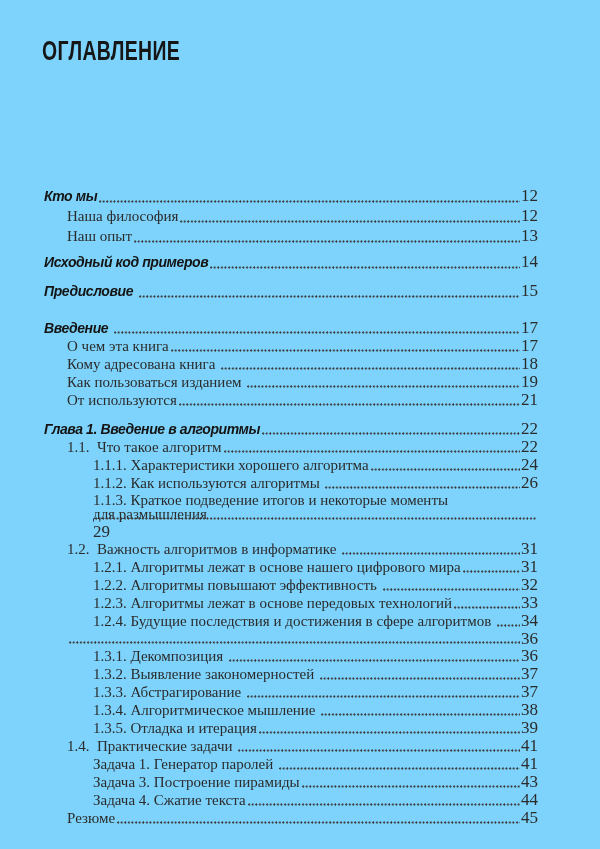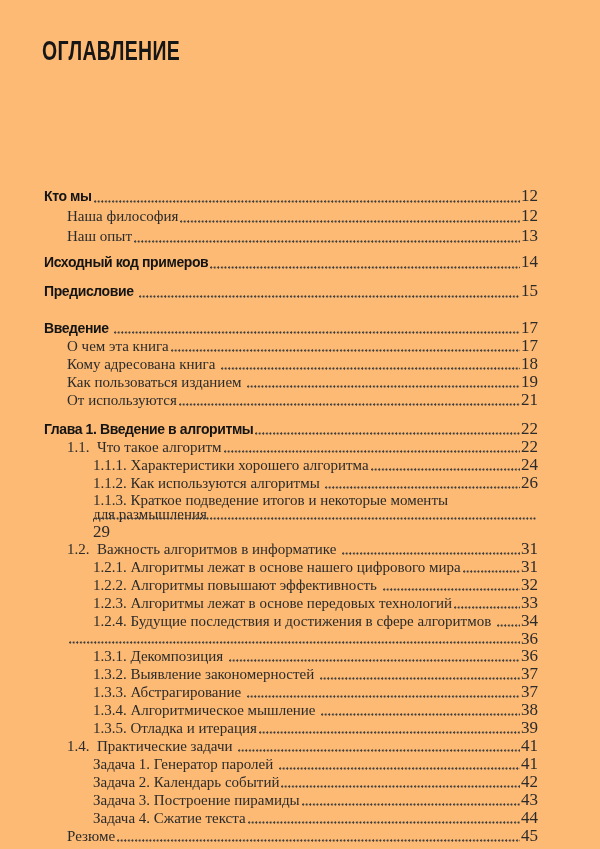--- a/index.html
+++ b/index.html
@@ -1,19 +1,19 @@
 <!DOCTYPE html>
 <html><head>
 <meta charset="utf-8">
 <style>
   html, body { margin:0; padding:0; background:#ffffff; }
   .page {
     position:relative;
     width:600px; height:849px;
-    background:#fdba74;
+    background:#7dd3fc;
     overflow:hidden;
     font-family:"Liberation Serif", serif;
     color:#2b2b2b;
   }
   .title {
     position:absolute; left:42px; top:36px;
     font-family:"Liberation Sans", sans-serif;
     font-weight:700;
     font-size:27px;
     color:#161616;
@@ -41,20 +41,21 @@
   .row.cont { margin-top:-3px;flex-direction:column; }
   .row.lvl1 { padding-left:23px; }
   .row.lvl2 { padding-left:49px; }
   .label { white-space:pre; }
   .row.bold .label {
     font-family:"Liberation Sans", sans-serif;
     font-weight:700;
     font-size:14px;
     letter-spacing:-0.4px;
     color:#141414;
+    font-style:italic;
   }
   .dots {
     flex:1 1 auto;
     min-width:6px;
     align-self:stretch;
     position:relative;
   }
   .dots::after {
     content:"";
     position:absolute; left:2px; right:1px; bottom:3px; height:3px;
@@ -219,25 +220,20 @@
           <span class="label">1.4.  Практические задачи </span>
           <span class="dots"></span>
           <span class="pg">41</span>
         </div>
         <div class="row lvl2">
           <span class="label">Задача 1. Генератор паролей </span>
           <span class="dots"></span>
           <span class="pg">41</span>
         </div>
         <div class="row lvl2">
-          <span class="label">Задача 2. Календарь событий</span>
-          <span class="dots"></span>
-          <span class="pg">42</span>
-        </div>
-        <div class="row lvl2">
           <span class="label">Задача 3. Построение пирамиды</span>
           <span class="dots"></span>
           <span class="pg">43</span>
         </div>
         <div class="row lvl2">
           <span class="label">Задача 4. Сжатие текста</span>
           <span class="dots"></span>
           <span class="pg">44</span>
         </div>
         <div class="row lvl1">

